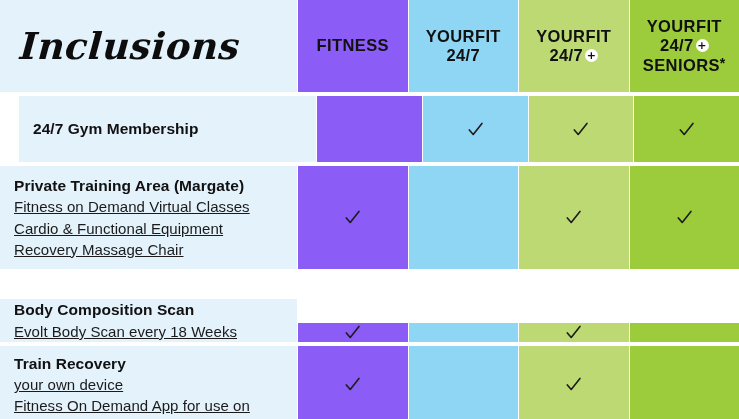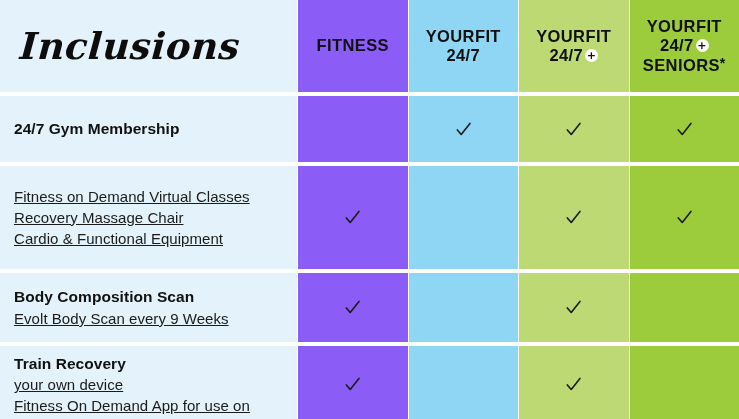--- a/index.html
+++ b/index.html
@@ -30,23 +30,23 @@
     box-sizing: border-box;
   }
   .row-gap {
     height: 4px;
     flex: 0 0 4px;
     background: #ffffff;
     width: 100%;
   }
 
   .header-row { height: 92px; flex: 0 0 92px; }
-  .r1 { height: 66px; flex: 0 0 66px; }
+  .r1 { height: 66px; flex: 0 0 66px; padding-left: 19px; }
   .r2 { height: 103px; flex: 0 0 103px; }
-  .r3 { height: 69px; flex: 0 0 69px; }
+  .r3 { height: 69px; flex: 0 0 69px; align-items: flex-end; }
   .r4 { height: 77px; flex: 0 0 77px; }
 
   
   .label-cell {
     width: 297px;
     flex: 0 0 297px;
     background: #e4f2fb;
     box-sizing: border-box;
     padding: 0 14px;
     display: flex;
@@ -232,23 +232,24 @@
       <svg class="check" viewBox="0 0 20 20">
           <path d="M3.5 10.5 L7.6 15.2 L16.8 3.6"></path>
         </svg>
     </div>
   </div>
 
   <div class="row-gap"></div>
 
   <div class="row r2">
     <div class="label-cell">
+      <div class="feat-title"><span>Private Training Area</span> <span class="soft">(Margate)</span></div>
       <div class="feat-sub">Fitness on Demand Virtual Classes</div>
+      <div class="feat-sub">Cardio &amp; Functional Equipment</div>
       <div class="feat-sub">Recovery Massage Chair</div>
-      <div class="feat-sub">Cardio &amp; Functional Equipment</div>
     </div>
     <div class="sep"></div>
 
     <div class="col-cell c1">
       <svg class="check" viewBox="0 0 20 20">
           <path d="M3.5 10.5 L7.6 15.2 L16.8 3.6"></path>
         </svg>
     </div>
     <div class="sep"></div>
 
@@ -271,21 +272,21 @@
           <path d="M3.5 10.5 L7.6 15.2 L16.8 3.6"></path>
         </svg>
     </div>
   </div>
 
   <div class="row-gap"></div>
 
   <div class="row r3">
     <div class="label-cell">
       <div class="feat-title">Body Composition Scan</div>
-      <div class="feat-sub">Evolt Body Scan every 9 Weeks</div>
+      <div class="feat-sub">Evolt Body Scan every 18 Weeks</div>
     </div>
     <div class="sep"></div>
 
     <div class="col-cell c1">
       <svg class="check" viewBox="0 0 20 20">
           <path d="M3.5 10.5 L7.6 15.2 L16.8 3.6"></path>
         </svg>
     </div>
     <div class="sep"></div>
 

